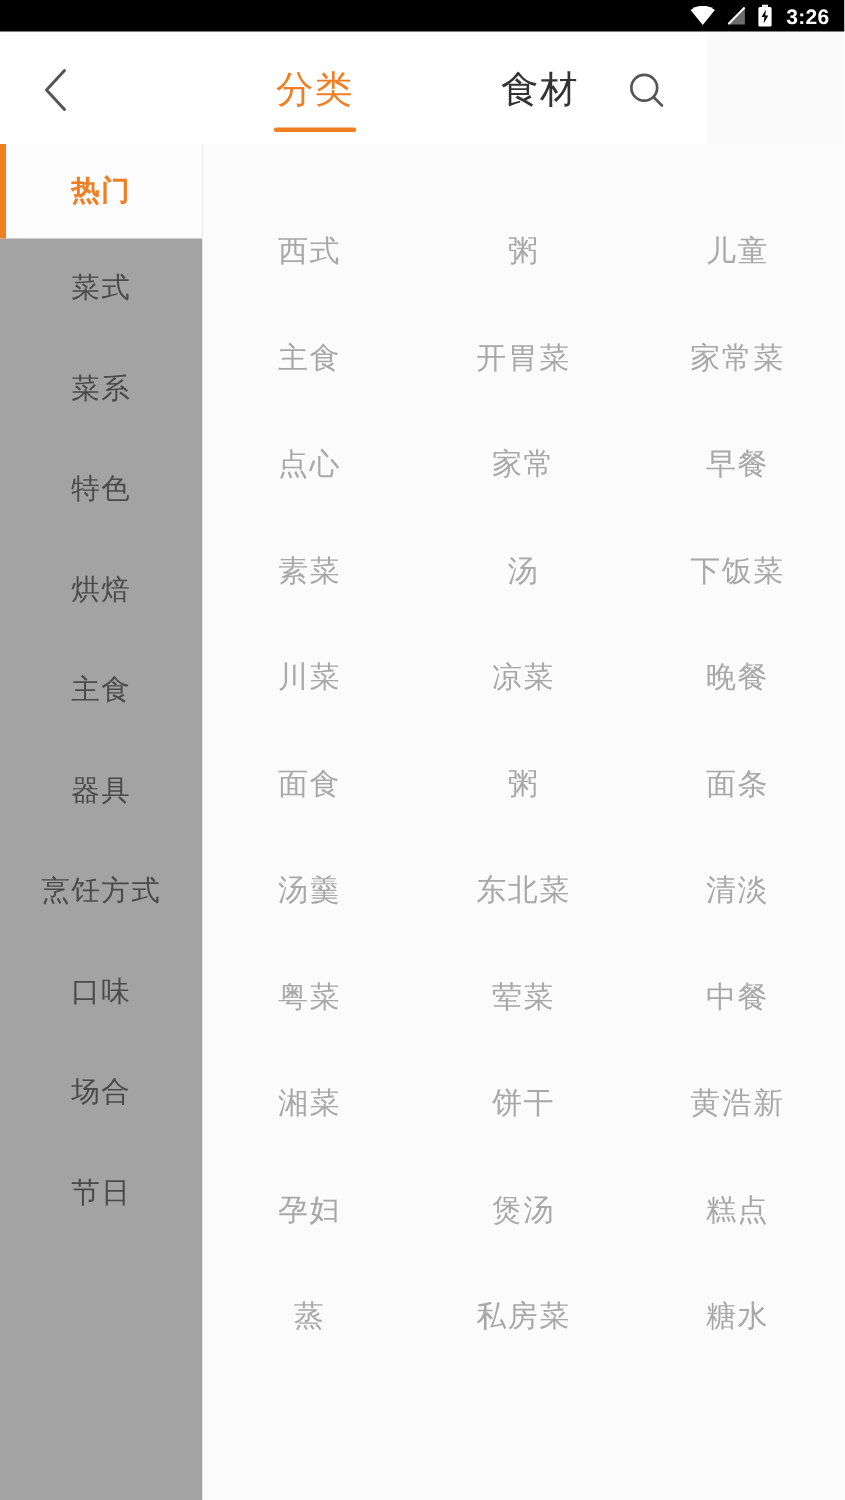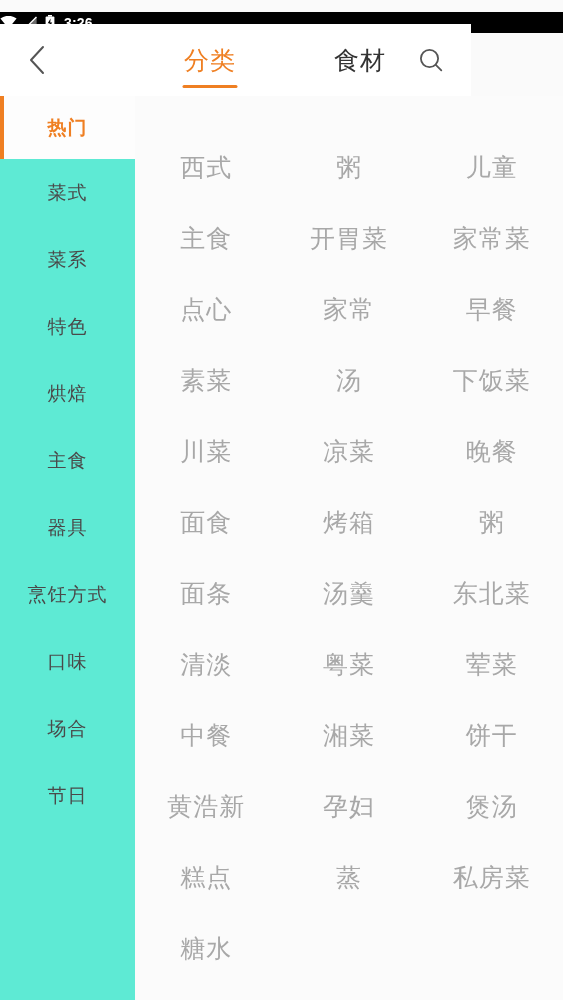--- a/index.html
+++ b/index.html
@@ -26,24 +26,23 @@
 
   
   .status-bar {
     position: absolute;
     left: 0; top: 0;
     width: 563px;
     height: 21px;
     background: #000000;
     display: flex;
     align-items: center;
-    justify-content: flex-start;
+    justify-content: flex-end;
     padding-right: 10px;
     box-sizing: border-box;
-    margin-top: 12px;
   }
   .status-icons {
     display: flex;
     align-items: center;
     gap: 7px;
   }
   .status-clock {
     color: #ffffff;
     font-size: 14px;
     font-weight: bold;
@@ -123,21 +122,21 @@
     left: 0; top: 96px;
     width: 563px;
     height: 904px;
     display: flex;
   }
 
   
   .sidebar {
     width: 135px;
     height: 904px;
-    background: #5eead4;
+    background: #a3a3a3;
     overflow: hidden;
     flex: 0 0 135px;
     position: relative;
   }
   .side-item {
     position: relative;
     height: 67px;
     display: flex;
     align-items: center;
     justify-content: center;
@@ -182,21 +181,21 @@
     box-sizing: border-box;
   }
   .grid-cell {
     height: 71px;
     display: flex;
     align-items: center;
     justify-content: center;
     cursor: pointer;
   }
   .grid-cell span {
-    font-size: 25px;
+    font-size: 20px;
     color: #a8a8a8;
     letter-spacing: 1px;
     line-height: 1;
     white-space: nowrap;
   }
 </style>
 </head>
 <body>
 
 <div class="phone">
@@ -337,23 +336,20 @@
           <div class="grid-cell">
             <span>凉菜</span>
           </div>
           <div class="grid-cell">
             <span>晚餐</span>
           </div>
           <div class="grid-cell">
             <span>面食</span>
           </div>
           <div class="grid-cell">
-            <span>烤箱</span>
-          </div>
-          <div class="grid-cell">
             <span>粥</span>
           </div>
           <div class="grid-cell">
             <span>面条</span>
           </div>
           <div class="grid-cell">
             <span>汤羹</span>
           </div>
           <div class="grid-cell">
             <span>东北菜</span>

